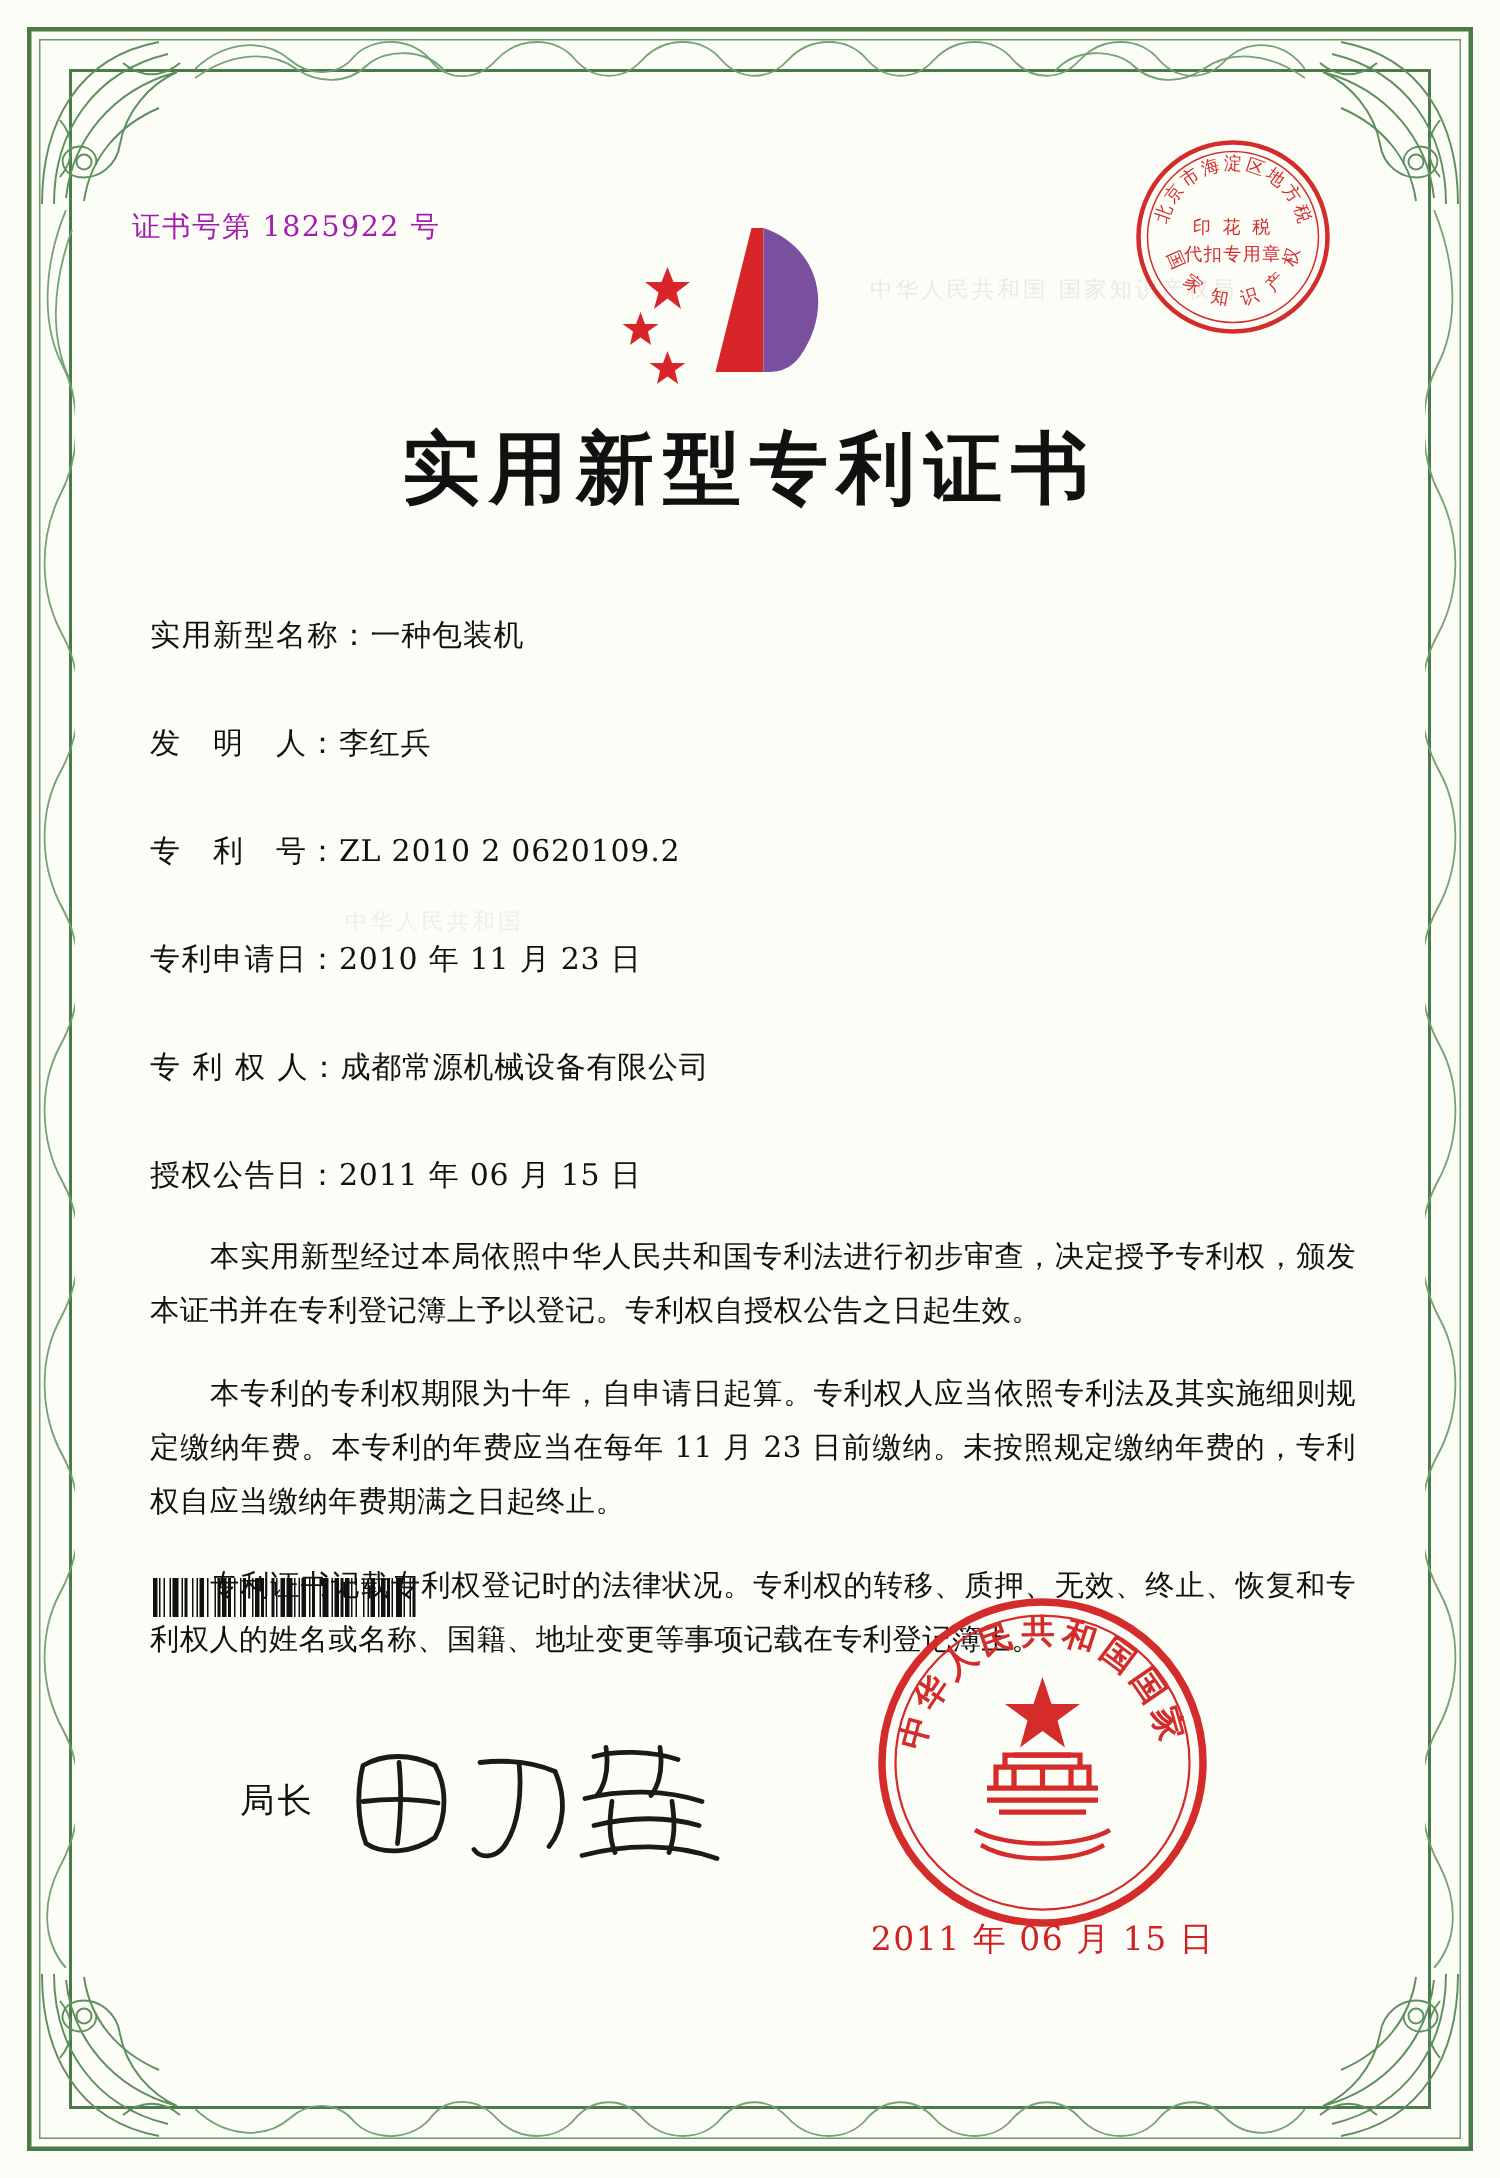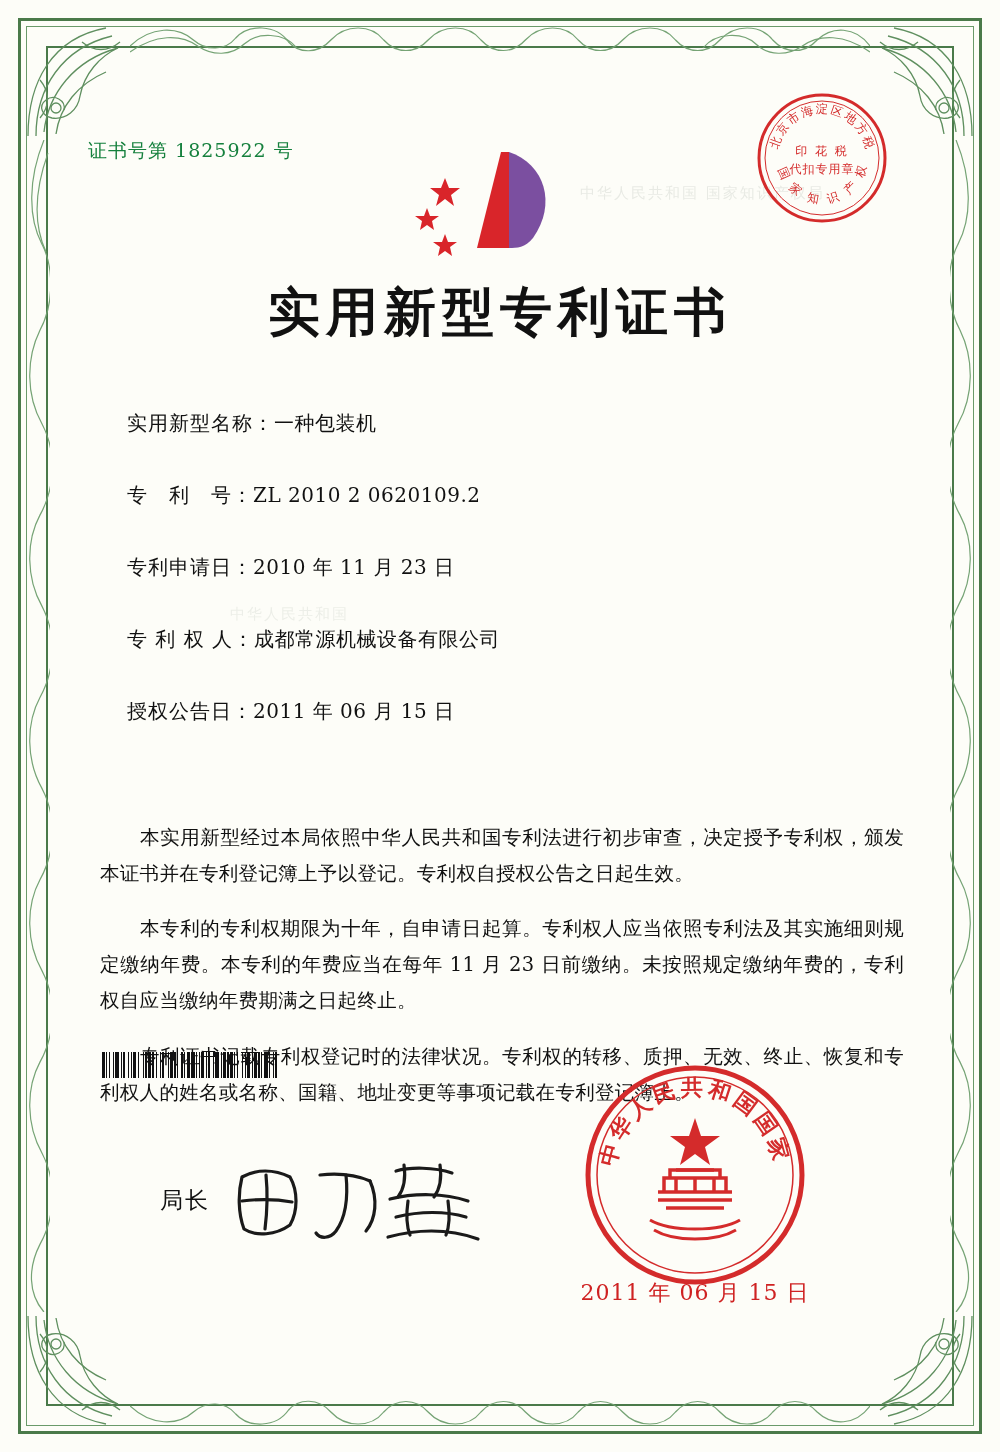--- a/index.html
+++ b/index.html
@@ -65,21 +65,21 @@
     left: 60px;
     top: 60px;
     right: 60px;
     bottom: 60px;
   }
   .cert-no {
     position: absolute;
     left: 28px;
     top: 78px;
     font-size: 19px;
-    color: #15803d;
+    color: #a21caf;
     letter-spacing: 1px;
     font-family: "DejaVu Serif", "Liberation Serif", serif;
   }
   
   .watermark {
     position: absolute;
     left: 0; right: 0;
     top: 56px;
     text-align: center;
     font-size: 40px;
@@ -140,21 +140,20 @@
     width: 140px;
     height: 140px;
   }
   .stamp-tax svg { display:block; width:100%; height:100%; }
 
   .fields {
     position: absolute;
     left: 40px;
     right: 40px;
     top: 350px;
-    margin-left: 27px;
   }
   .field {
     font-size: 20px;
     color: #111;
     margin-bottom: 45px;
     font-family: "DejaVu Serif", "Liberation Serif", serif;
     white-space: nowrap;
   }
   .field .lbl { letter-spacing: 1px; }
   .field .val { letter-spacing: 0.5px; }
@@ -377,20 +376,23 @@
         <text x="70" y="67" font-size="12" fill="#d42b2b" text-anchor="middle" letter-spacing="2" font-family="DejaVu Serif, serif">印 花 税</text>
         <text x="70" y="85" font-size="12" fill="#d42b2b" text-anchor="middle" letter-spacing="1" font-family="DejaVu Serif, serif">代扣专用章</text>
       </svg>
     </div>
 
     <div class="fields">
       <div class="field">
         <span class="lbl">实用新型名称：</span><span class="val">一种包装机</span>
       </div>
       <div class="field">
+        <span class="lbl">发　明　人：</span><span class="val">李红兵</span>
+      </div>
+      <div class="field">
         <span class="lbl">专　利　号：</span><span class="val">ZL 2010 2 0620109.2</span>
       </div>
       <div class="field">
         <span class="lbl">专利申请日：</span><span class="val">2010 年 11 月 23 日</span>
       </div>
       <div class="field">
         <span class="lbl">专 利 权 人：</span><span class="val">成都常源机械设备有限公司</span>
       </div>
       <div class="field">
         <span class="lbl">授权公告日：</span><span class="val">2011 年 06 月 15 日</span>

